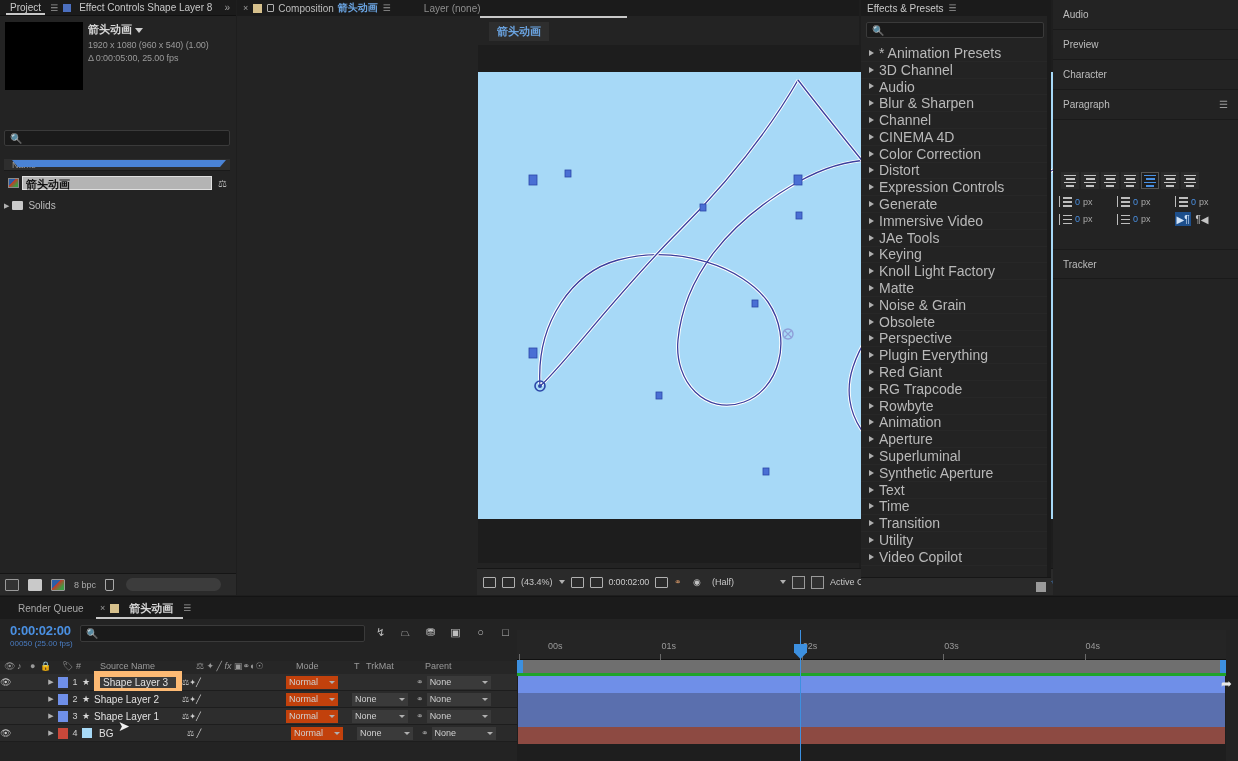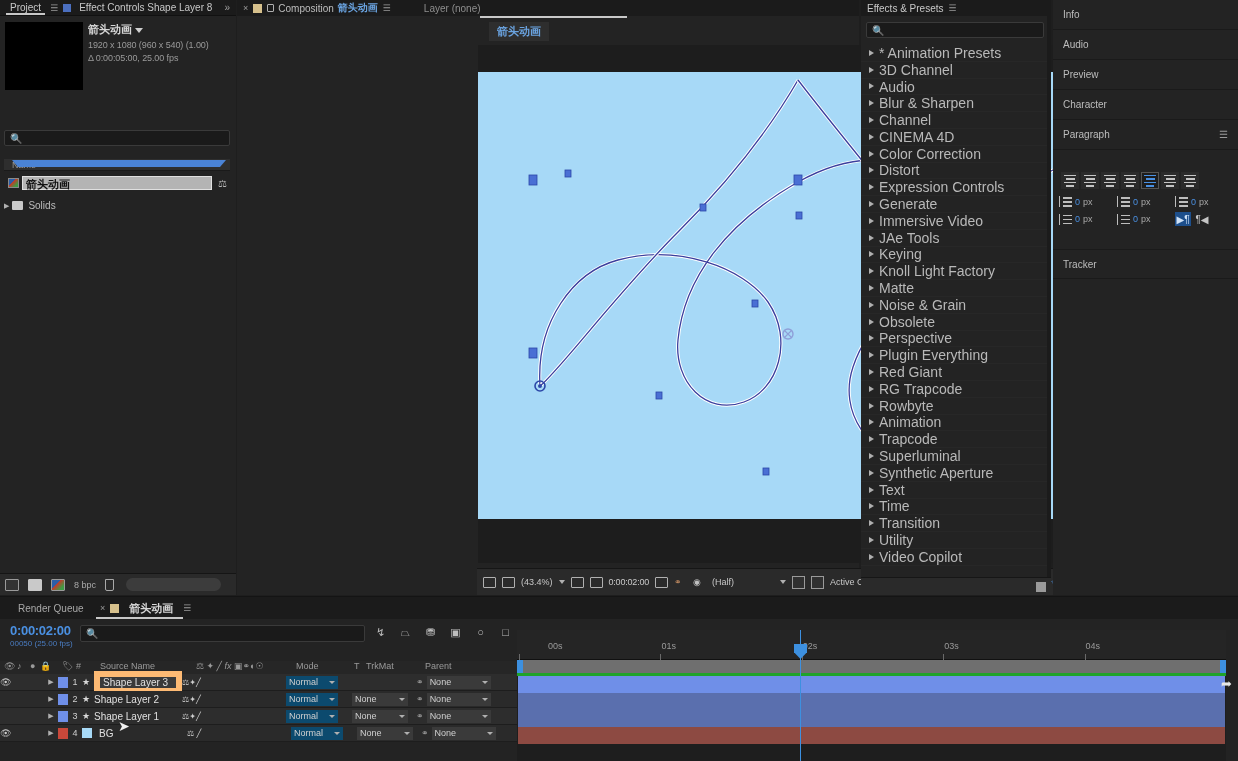--- a/index.html
+++ b/index.html
@@ -133,21 +133,21 @@
   #tl-rows { position:absolute; left:0; top:674px; width:517px; }
   .tl-row { height:17px; display:flex; align-items:center; border-bottom:1px solid #1d1d1d; position:relative; background:#2d2d2d;}
   .tl-row.alt { background:#2a2a2a;}
   .eye { width:11px; text-align:center; color:#cfcfcf; font-size:9px; }
   .swatch { width:10px;height:11px;}
   .idx { width:14px; text-align:center; color:#cfcfcf; font-size:9px;}
   .star { color:#d8d8d8; font-size:9px;}
   .lname { color:#e0e0e0; font-size:10px; }
   .lname.sel { background:#3a3a3a; border:6px solid #fdba74; padding:0 3px; }
   .bgsq { width:10px;height:10px;background:#a7d9f7;display:inline-block;margin-right:3px; vertical-align:middle;}
-  .mode-sel { width:52px; height:13px; background:#0c4a6e; color:#d0d0d0; font-size:9px; display:flex; align-items:center; justify-content:space-between; padding:0 3px;gap:11px;}
+  .mode-sel { width:52px; height:13px; background:#c2410c; color:#d0d0d0; font-size:9px; display:flex; align-items:center; justify-content:space-between; padding:0 3px;gap:11px;}
   .none-sel { width:56px; height:13px; background:#3a3a3a; color:#d0d0d0; font-size:9px; display:flex; align-items:center; justify-content:space-between; padding:0 3px;}
   .mini-chev { border-left:3px solid transparent;border-right:3px solid transparent;border-top:3.5px solid #b0b0b0;}
   .swIcons { display:flex; gap:3px; color:#cfcfcf; font-size:8px; width:60px;}
 
   
   #tl-graph { position:absolute; left:517px; top:630px; width:721px; height:131px; background:#1e1e1e;}
   #ruler { position:absolute; left:0; top:0; width:721px; height:30px; background:#252525; border-bottom:1px solid #111;}
   .rtick { position:absolute; top:11px; font-size:9px; color:#9a9a9a;}
   .rline { position:absolute; top:24px; width:1px; height:6px; background:#6a6a6a;}
   #workarea { position:absolute; left:0; top:30px; width:721px; height:13px; background:#6f6f6f;}
@@ -399,21 +399,21 @@
       <div class="fx-item">
         <span class="fx-tri"></span>
         <span>Rowbyte</span>
       </div>
       <div class="fx-item">
         <span class="fx-tri"></span>
         <span>Animation</span>
       </div>
       <div class="fx-item">
         <span class="fx-tri"></span>
-        <span>Trapcode</span>
+        <span>Aperture</span>
       </div>
       <div class="fx-item">
         <span class="fx-tri"></span>
         <span>Superluminal</span>
       </div>
       <div class="fx-item">
         <span class="fx-tri"></span>
         <span>Synthetic Aperture</span>
       </div>
       <div class="fx-item">
@@ -437,23 +437,20 @@
         <span>Video Copilot</span>
       </div>
     </div>
   <div id="fx-scroll"></div>
   <div id="fx-bottom">
       <span class="sq"></span>
     </div>
 </div>
 
 <div class="panel" id="right-dock">
-  <div class="dk-sec">
-      <span>Info</span>
-    </div>
   <div class="dk-sec">
       <span>Audio</span>
     </div>
   <div class="dk-sec">
       <span>Preview</span>
     </div>
   <div class="dk-sec">
       <span>Character</span>
     </div>
   <div class="dk-sec">

